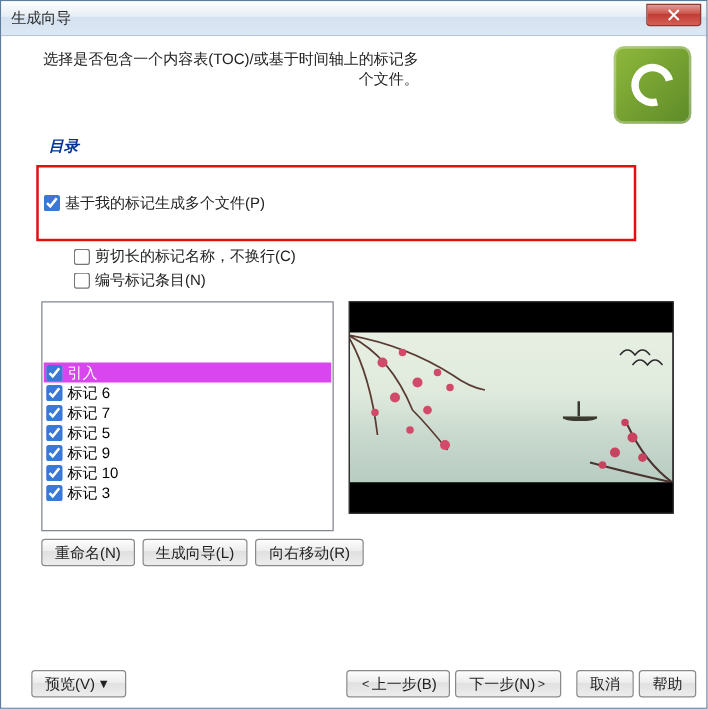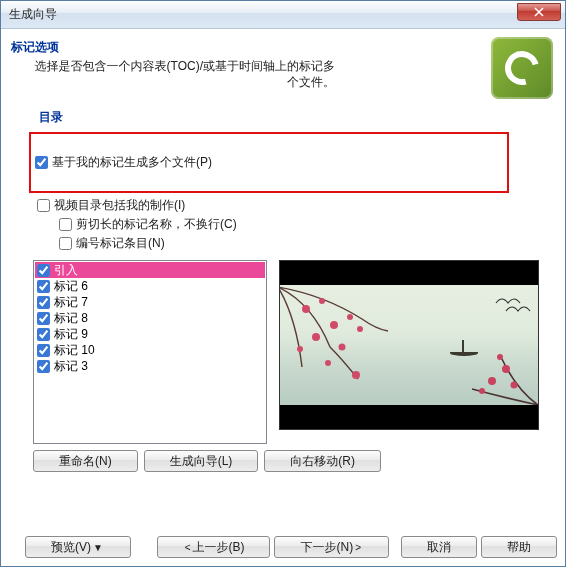--- a/index.html
+++ b/index.html
@@ -14,46 +14,46 @@
 
 .client { position: absolute; top: 28px; left: 0; right: 0; bottom: 0; background: #fff; padding: 8px 8px 8px 10px; }
 
 .header-row { display: flex; gap: 8px; margin-bottom: 10px; }
 .header-text { flex: 1; padding-top: 2px; }
 .header-text .h1 { font-weight: bold; color: #003399; margin-bottom: 2px; }
 .header-text .desc { margin-left: 14px; color: #222; line-height: 1.35; width: 310px; text-align: right; }
 .logo { width: 62px; height: 62px; background: linear-gradient(135deg, #8fb93b, #5d8a28); border-radius: 8px; display: flex; align-items: center; justify-content: center; box-shadow: inset 0 0 0 2px rgba(255,255,255,.3); margin-right: 4px; }
 .logo-c { width: 34px; height: 34px; border: 6px solid #fff; border-right-color: transparent; border-radius: 50%; transform: rotate(30deg); }
 
-.section-label { font-weight: bold; color: #003399; margin: 4px 0 6px 28px; }
+.section-label { font-weight: bold; color: #003399; margin: 4px 0 6px 28px; font-style: italic; }
 
 .redbox { border: 2px solid #e01010; padding: 18px 4px; margin: 0 48px 4px 18px; }
 .cbrow { display: flex; align-items: center; gap: 4px; margin: 2px 0; }
 .cbrow.ind1 { margin-left: 26px; }
 .cbrow.ind2 { margin-left: 48px; }
 input[type=checkbox] { width: 13px; height: 13px; accent-color: #3a78d6; margin: 0; }
 .cbrow label { color: #222; }
 
 .midrow { display: flex; gap: 12px; margin: 8px 0 0 22px; }
 .listbox { width: 234px; height: 184px; border: 1px solid #828790; background: #fff; overflow: auto; padding: 1px; }
 .listitem { display: flex; align-items: center; gap: 4px; padding: 0 2px; height: 16px; }
-.listitem.sel { background: #ec4899; color: #fff; }
+.listitem.sel { background: #d946ef; color: #fff; margin-top: 47px; }
 .listitem input { flex-shrink: 0; }
 .listitem span { white-space: nowrap; }
 
 .preview { width: 260px; height: 170px; background: #000; border: 1px solid #333; position: relative; overflow: hidden; }
 .bars { position: absolute; left: 0; right: 0; height: 24px; background: #000; }
 .bars.top { top: 0; } .bars.bot { bottom: 0; }
 .scene { position: absolute; top: 24px; bottom: 24px; left: 0; right: 0; background: linear-gradient(#e7efe2, #dfeadd 40%, #c8d8cd 70%, #b8ccc2); }
 .blossom { position: absolute; }
 .boat { position: absolute; right: 60px; top: 54%; width: 28px; height: 6px; border-bottom: 4px solid #3a3a30; border-radius: 0 0 50% 50%; }
 .boat::after { content: ''; position: absolute; left: 12px; top: -10px; width: 2px; height: 12px; background: #3a3a30; }
 
 .btnrow { display: flex; gap: 6px; margin: 6px 0 0 22px; }
-.btn { height: 22px; padding: 0 25px; background: linear-gradient(#fdfdfd, #ececec 45%, #e0e0e0 46%, #ededed); border: 1px solid #8a8a8a; border-radius: 3px; cursor: pointer; display: inline-flex; align-items: center; justify-content: center; color: #222; }
+.btn { height: 22px; padding: 0 10px; background: linear-gradient(#fdfdfd, #ececec 45%, #e0e0e0 46%, #ededed); border: 1px solid #8a8a8a; border-radius: 3px; cursor: pointer; display: inline-flex; align-items: center; justify-content: center; color: #222; }
 
 .footer { position: absolute; left: 20px; right: 8px; bottom: 8px; display: flex; align-items: center; }
 .footer .spacer { flex: 1; }
 .footer .btn { margin-left: 4px; }
 .btn .arrow { font-size: 10px; margin: 0 2px; }
 </style>
 </head>
 <body>
 
 <div class="window">
@@ -64,41 +64,36 @@
       <svg viewBox="0 0 10 10">
           <path d="M1 1 L9 9 M9 1 L1 9" stroke="#fff" stroke-width="1.6"></path>
         </svg>
     </div>
   </div>
 
   <div class="client">
 
     <div class="header-row">
       <div class="header-text">
-        <div class="h1">标记选项</div>
         <div class="desc">选择是否包含一个内容表(TOC)/或基于时间轴上的标记多个文件。</div>
       </div>
       <div class="logo">
           <div class="logo-c"></div>
         </div>
     </div>
 
     <div class="section-label">目录</div>
 
     <div class="redbox">
       <div class="cbrow">
         <input type="checkbox" checked="" style="">
         <label>基于我的标记生成多个文件(P)</label>
       </div>
     </div>
 
-    <div class="cbrow ind1">
-      <input type="checkbox" style="">
-      <label>视频目录包括我的制作(I)</label>
-    </div>
     <div class="cbrow ind2">
       <input type="checkbox" style="">
       <label>剪切长的标记名称，不换行(C)</label>
     </div>
     <div class="cbrow ind2">
       <input type="checkbox" style="">
       <label>编号标记条目(N)</label>
     </div>
 
     <div class="midrow">
@@ -110,21 +105,21 @@
           <div class="listitem">
             <input type="checkbox" checked="" style="">
             <span>标记 6</span>
           </div>
           <div class="listitem">
             <input type="checkbox" checked="" style="">
             <span>标记 7</span>
           </div>
           <div class="listitem">
             <input type="checkbox" checked="" style="">
-            <span>标记 8</span>
+            <span>标记 5</span>
           </div>
           <div class="listitem">
             <input type="checkbox" checked="" style="">
             <span>标记 9</span>
           </div>
           <div class="listitem">
             <input type="checkbox" checked="" style="">
             <span>标记 10</span>
           </div>
           <div class="listitem">

